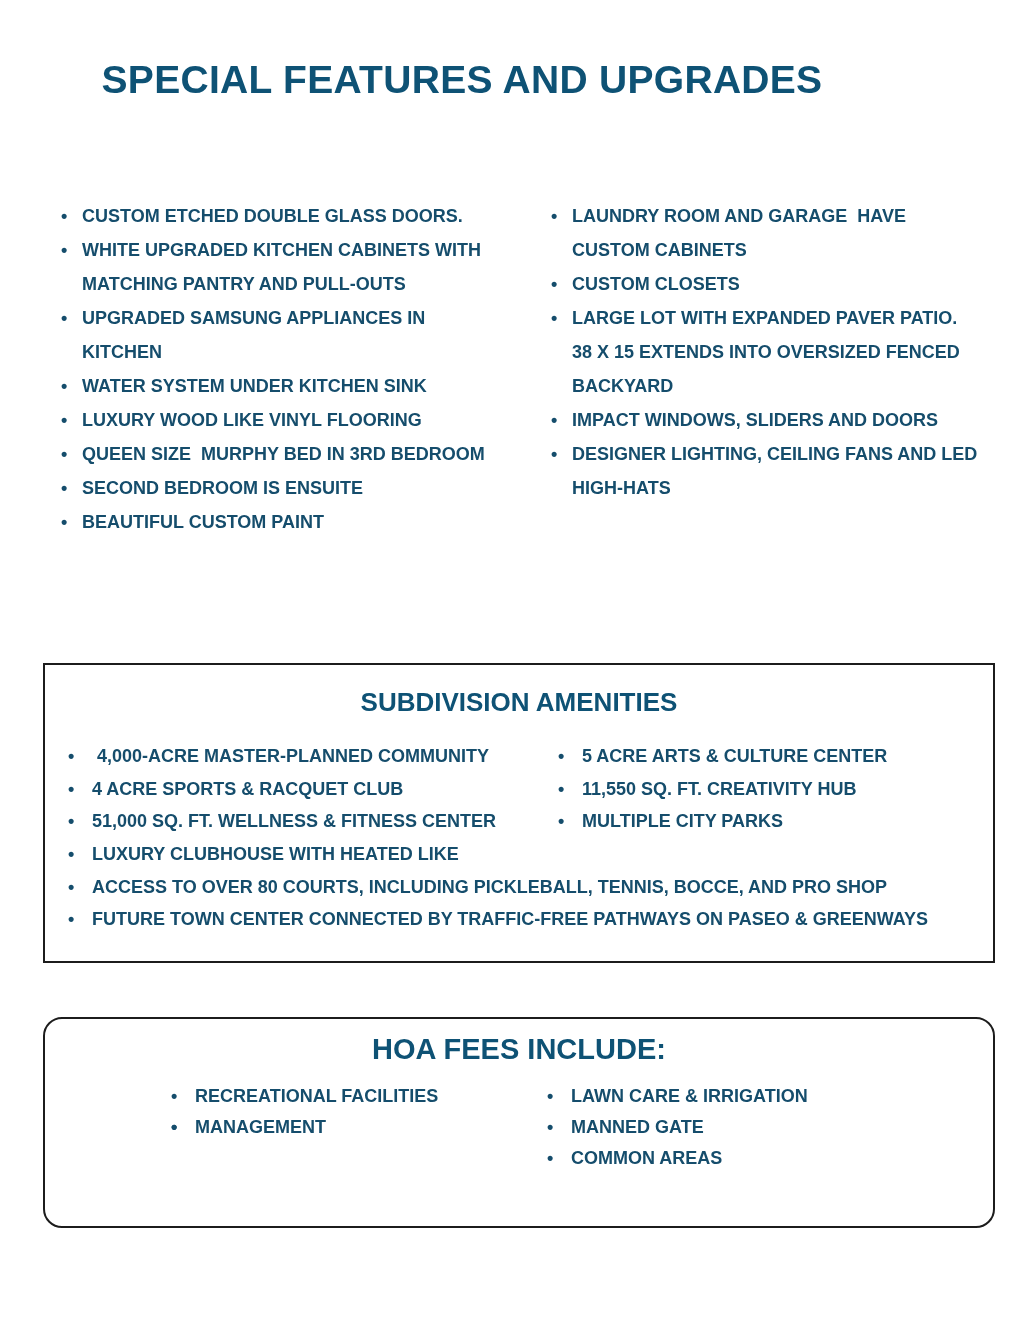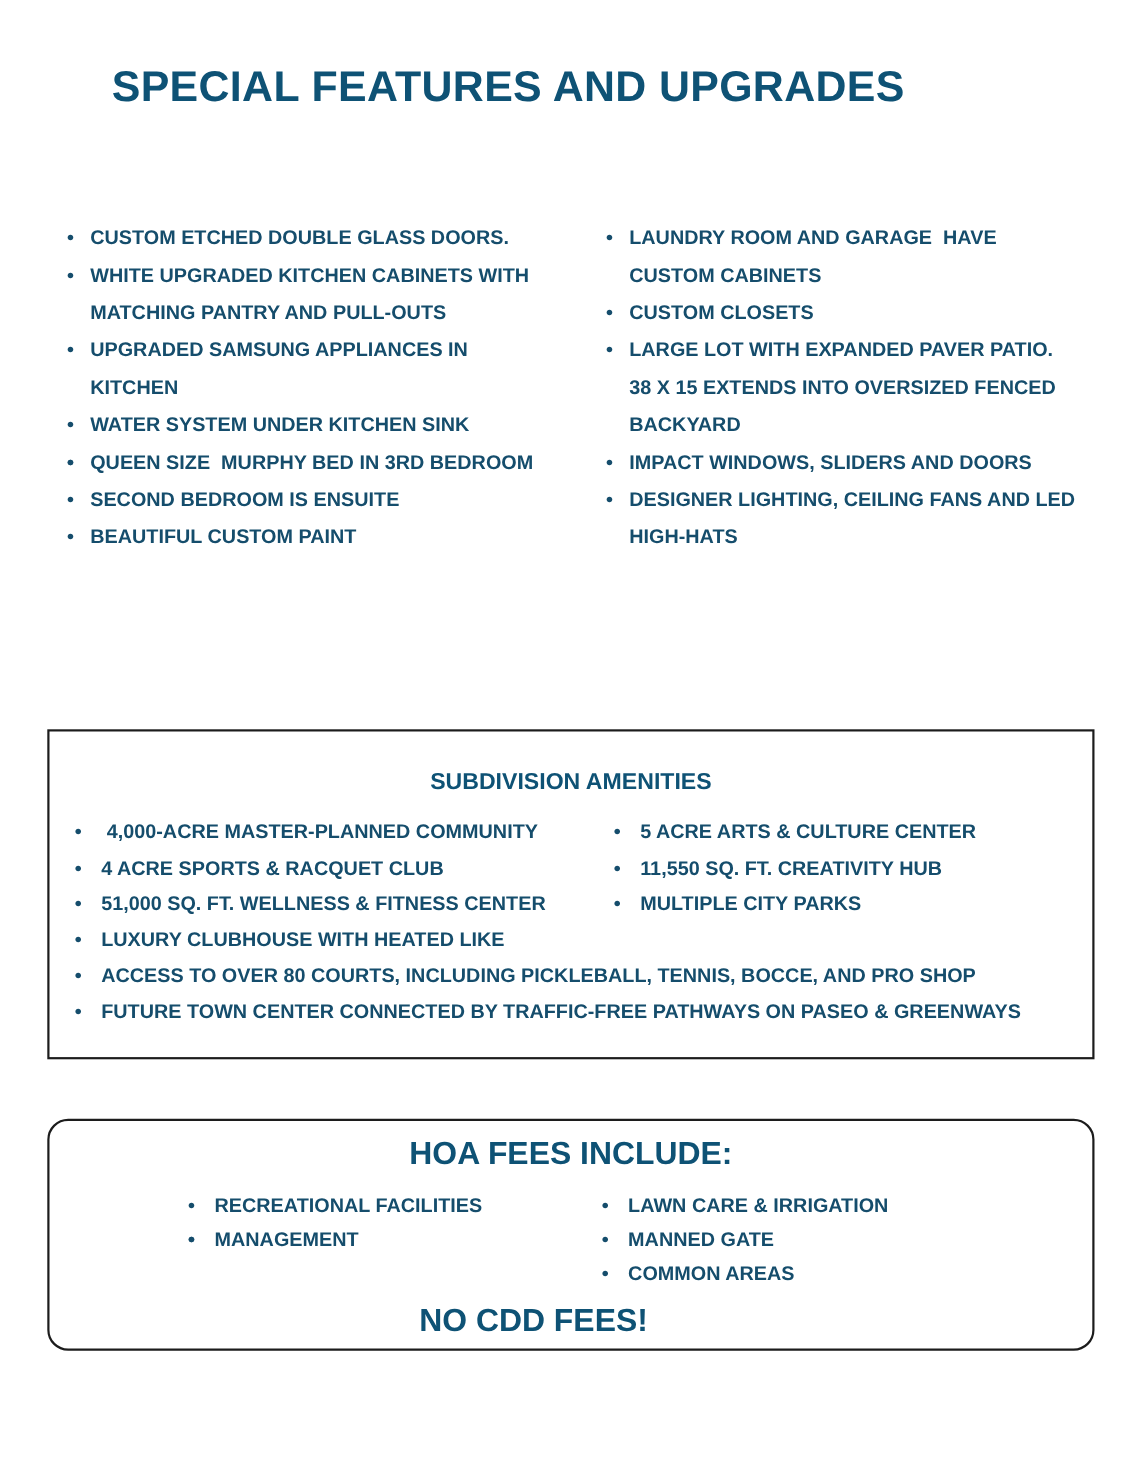--- a/index.html
+++ b/index.html
@@ -29,21 +29,21 @@
   .box {
     position: absolute; left: 43px; width: 948px;
     border: 2px solid #1c1c1c; background: #fff;
   }
   .box-amen { top: 663px; height: 296px; }
   .box-hoa { top: 1017px; height: 207px; border-radius: 19px; }
   .box-title {
     position: absolute; left: 0; width: 100%; text-align: center;
     font-weight: bold; color: #0e5275;
   }
-  .amen-title { top: 22px; font-size: 21px; margin-top: 12px; }
+  .amen-title { top: 22px; font-size: 26px; }
   .hoa-title { top: 14px; font-size: 29px; }
   .amen-list {
     position: absolute; font-weight: bold; font-size: 18px; color: #154d6c;
   }
   .amen-list li { position: relative; line-height: 32.6px; white-space: nowrap; }
   .amen-list li .bul { position: absolute; left: -24px; top: 0; }
   .amen-left { left: 47px; top: 75px; }
   .amen-right { left: 537px; top: 75px; }
   .amen-full { left: 47px; top: 173px; }
   .hoa-left { left: 150px; top: 62px; }
@@ -58,21 +58,21 @@
 <body>
 
 <div class="title">SPECIAL FEATURES AND UPGRADES</div>
 
 <div class="feat-col col-left">
   <ul id="feat-left">
       <li><span class="bul">•</span><span style="white-space: pre;">CUSTOM ETCHED DOUBLE GLASS DOORS.</span></li>
       <li><span class="bul">•</span><span style="white-space: pre;">WHITE UPGRADED KITCHEN CABINETS WITH</span><br><span style="white-space: pre;">MATCHING PANTRY AND PULL-OUTS</span></li>
       <li><span class="bul">•</span><span style="white-space: pre;">UPGRADED SAMSUNG APPLIANCES IN</span><br><span style="white-space: pre;">KITCHEN</span></li>
       <li><span class="bul">•</span><span style="white-space: pre;">WATER SYSTEM UNDER KITCHEN SINK</span></li>
-      <li><span class="bul">•</span></li>
+      <li><span class="bul">•</span><span style="white-space: pre;">LUXURY WOOD LIKE VINYL FLOORING</span></li>
       <li><span class="bul">•</span><span style="white-space: pre;">QUEEN SIZE  MURPHY BED IN 3RD BEDROOM</span></li>
       <li><span class="bul">•</span><span style="white-space: pre;">SECOND BEDROOM IS ENSUITE</span></li>
       <li><span class="bul">•</span><span style="white-space: pre;">BEAUTIFUL CUSTOM PAINT</span></li>
     </ul>
 </div>
 <div class="feat-col col-right">
   <ul id="feat-right">
       <li><span class="bul">•</span><span style="white-space: pre;">LAUNDRY ROOM AND GARAGE  HAVE</span><br><span style="white-space: pre;">CUSTOM CABINETS</span></li>
       <li><span class="bul">•</span><span style="white-space: pre; margin-top: 30px;">CUSTOM CLOSETS</span></li>
       <li><span class="bul">•</span><span style="white-space: pre;">LARGE LOT WITH EXPANDED PAVER PATIO.</span><br><span style="white-space: pre;">38 X 15 EXTENDS INTO OVERSIZED FENCED</span><br><span style="white-space: pre;">BACKYARD</span></li>
@@ -105,14 +105,13 @@
   <ul class="amen-list hoa-list hoa-left" id="hoa-left">
       <li><span class="bul">•</span><span style="white-space: pre;">RECREATIONAL FACILITIES</span></li>
       <li><span class="bul">•</span></li>
       <li><span class="bul">•</span><span style="white-space: pre;">MANAGEMENT</span></li>
     </ul>
   <ul class="amen-list hoa-list hoa-right" id="hoa-right">
       <li><span class="bul">•</span><span style="white-space: pre;">LAWN CARE &amp; IRRIGATION</span></li>
       <li><span class="bul">•</span><span style="white-space: pre;">MANNED GATE</span></li>
       <li><span class="bul">•</span><span style="white-space: pre;">COMMON AREAS</span></li>
     </ul>
-  <div class="nocdd">NO CDD FEES!</div>
 </div>
 
 </body></html>

